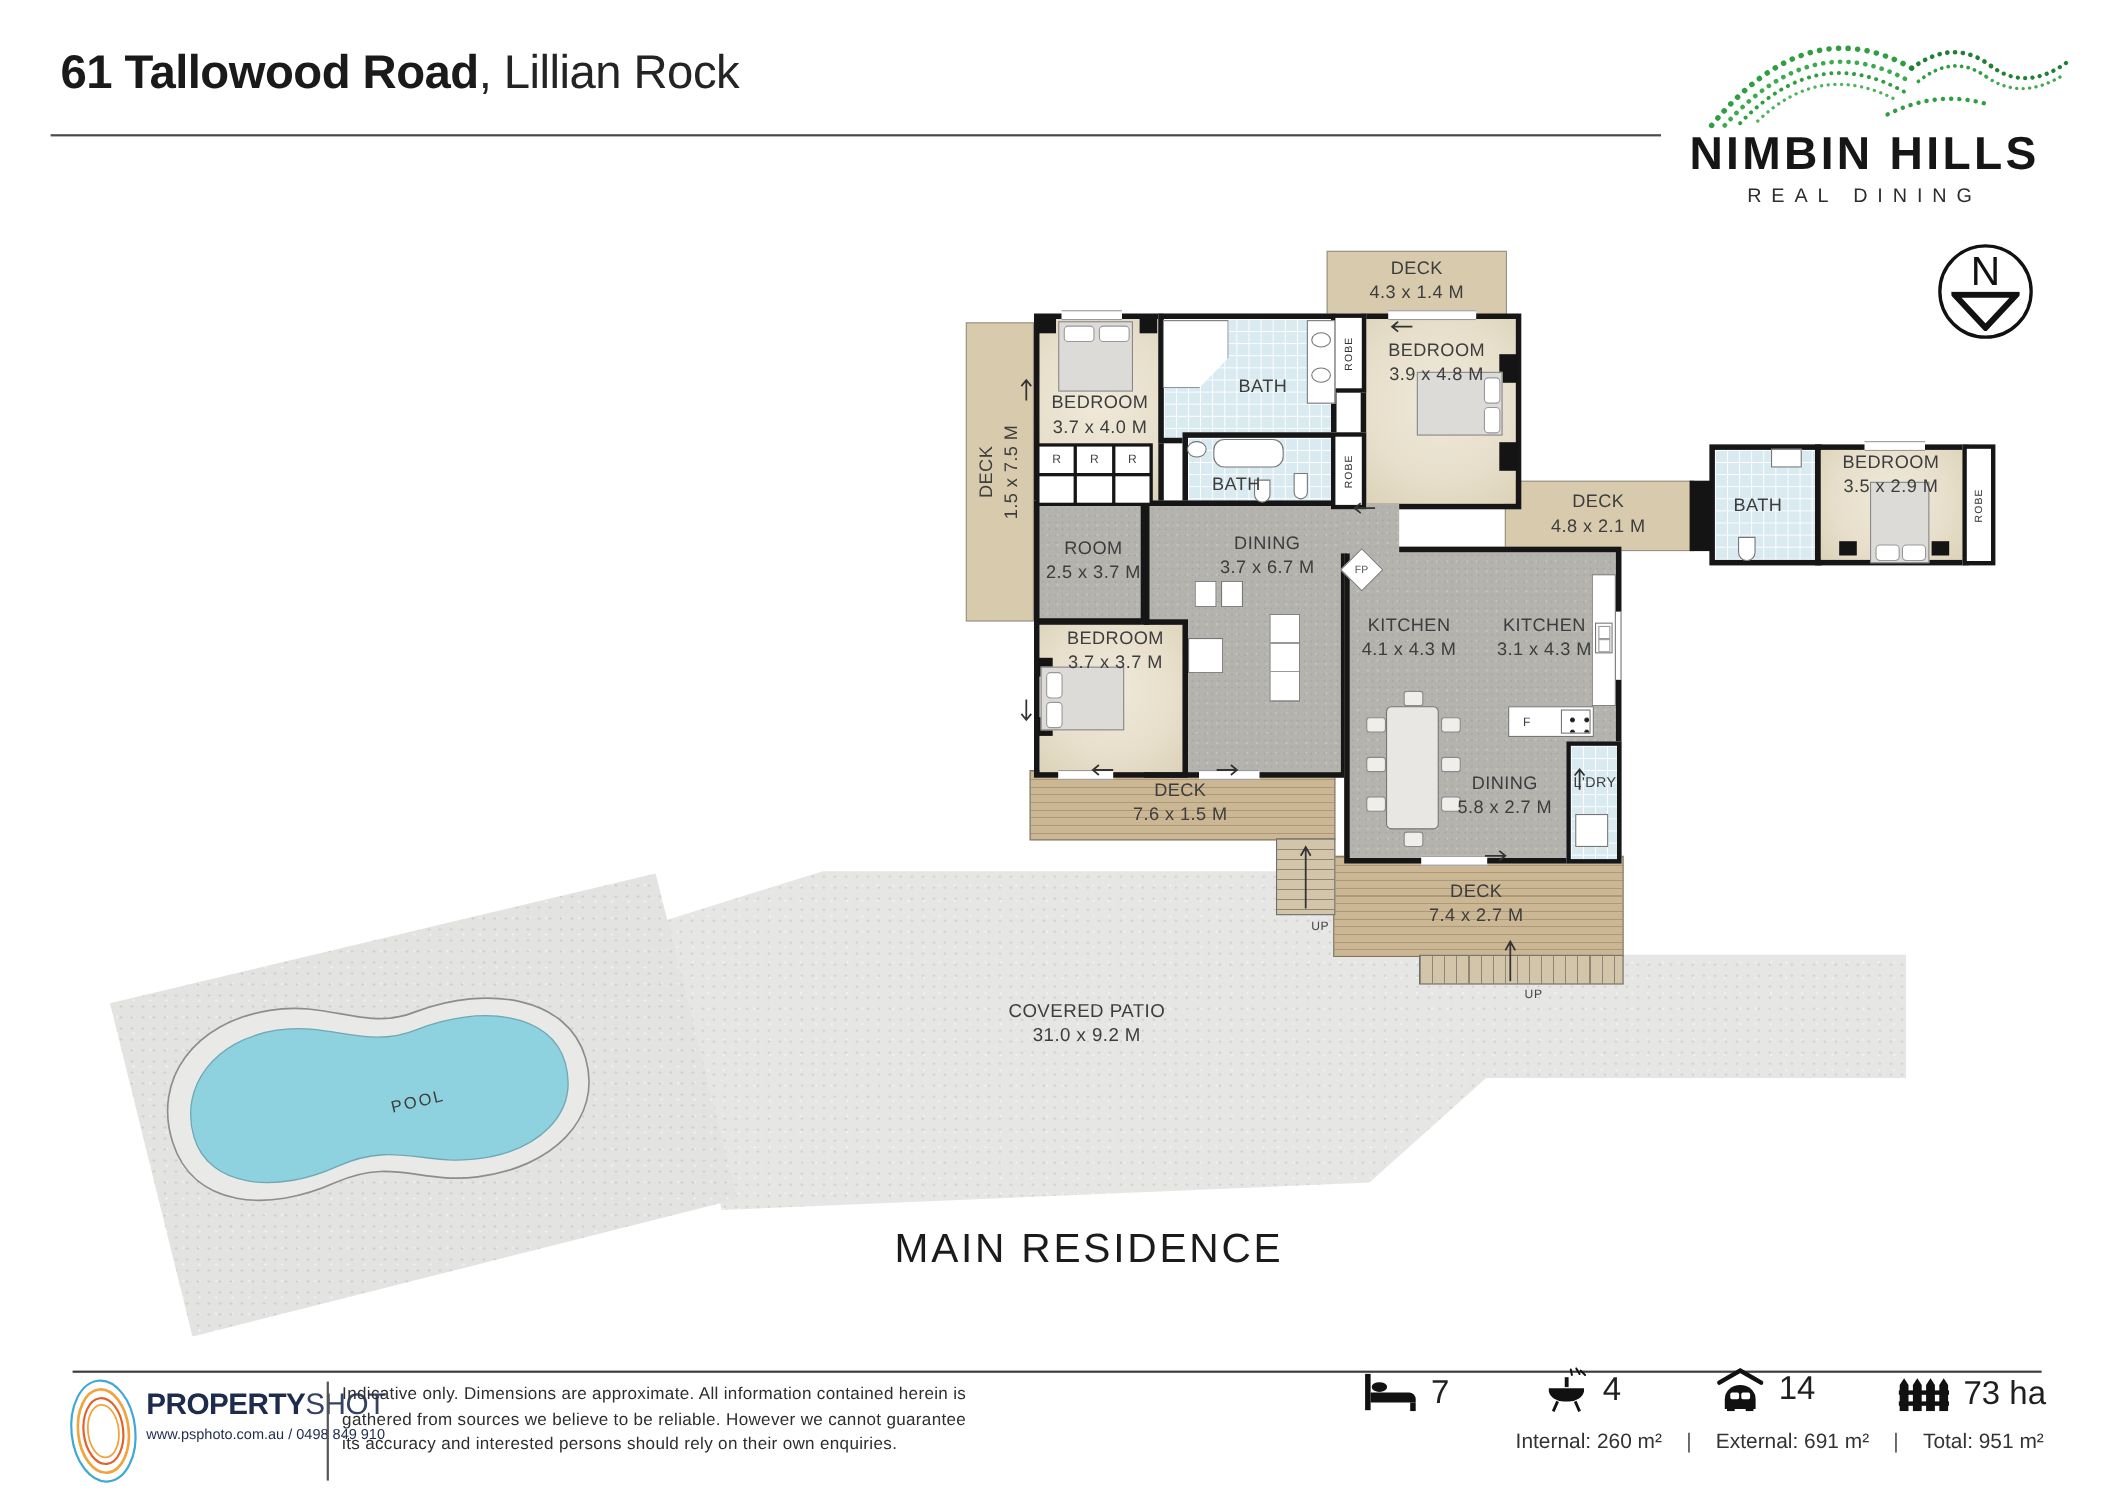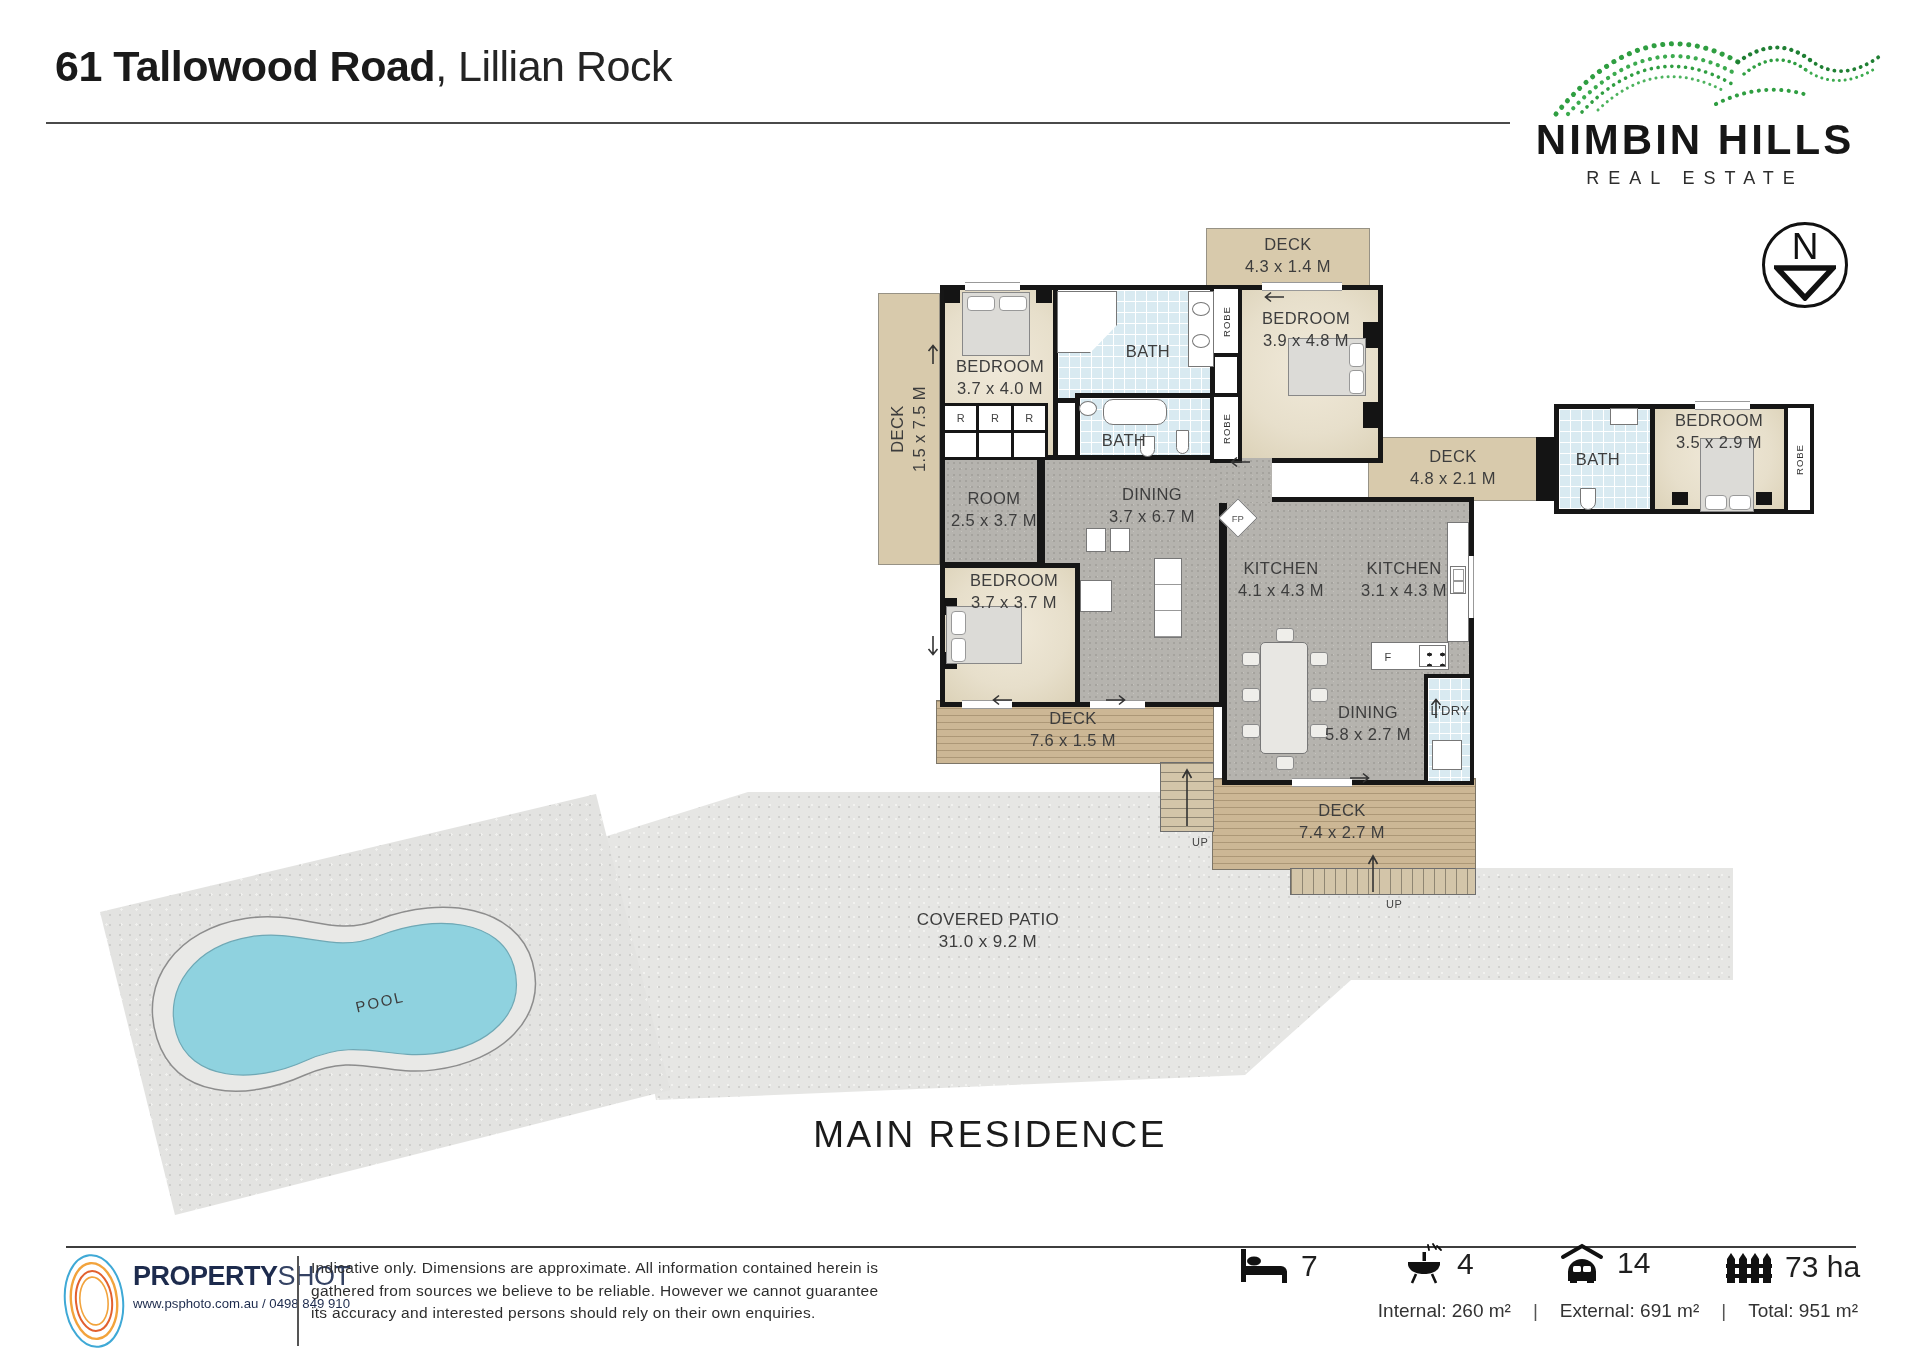--- a/index.html
+++ b/index.html
@@ -80,21 +80,21 @@
       <path d="M34,92 Q104,18 184,64" stroke="#2f9e41" stroke-width="3.6" stroke-dasharray="0.1 6.8"></path>
       <path d="M50,90 Q108,34 178,72" stroke="#4db35e" stroke-width="3" stroke-dasharray="0.1 6"></path>
       <path d="M190,42 Q228,14 262,40" stroke="#1f7f33" stroke-width="4.2" stroke-dasharray="0.1 7"></path>
       <path d="M196,54 Q228,28 258,50" stroke="#2f9e41" stroke-width="3.4" stroke-dasharray="0.1 6"></path>
       <path d="M262,40 Q294,64 332,36" stroke="#1f7f33" stroke-width="3.8" stroke-dasharray="0.1 6.6"></path>
       <path d="M258,50 Q290,72 328,48" stroke="#3cab4f" stroke-width="3" stroke-dasharray="0.1 5.8"></path>
       <path d="M168,84 Q212,62 256,74" stroke="#2f9e41" stroke-width="4" stroke-dasharray="0.1 7.4"></path>
     </g>
   </svg>
   <div id="logoname">NIMBIN HILLS</div>
-  <div id="logotag">REAL ESTATE</div>
+  <div id="logotag">REAL DINING</div>
 
   <div id="compass">
     <div class="n">N</div>
     <svg class="abs" style="left:9px;top:40px;" width="62" height="36" viewBox="0 0 62 36">
       <polygon points="3,3 59,3 31,33" fill="#ffffff" stroke="#111" stroke-width="5.5"></polygon>
     </svg>
   </div>
 
   <div class="abs" style="left:604px;top:792px;width:1129px;height:308px;z-index:1;
        background-color:#e6e6e4;

